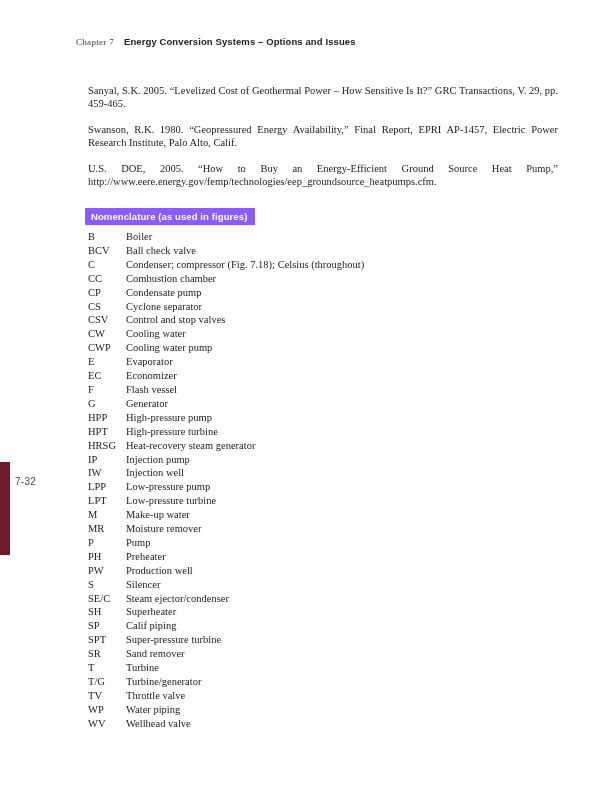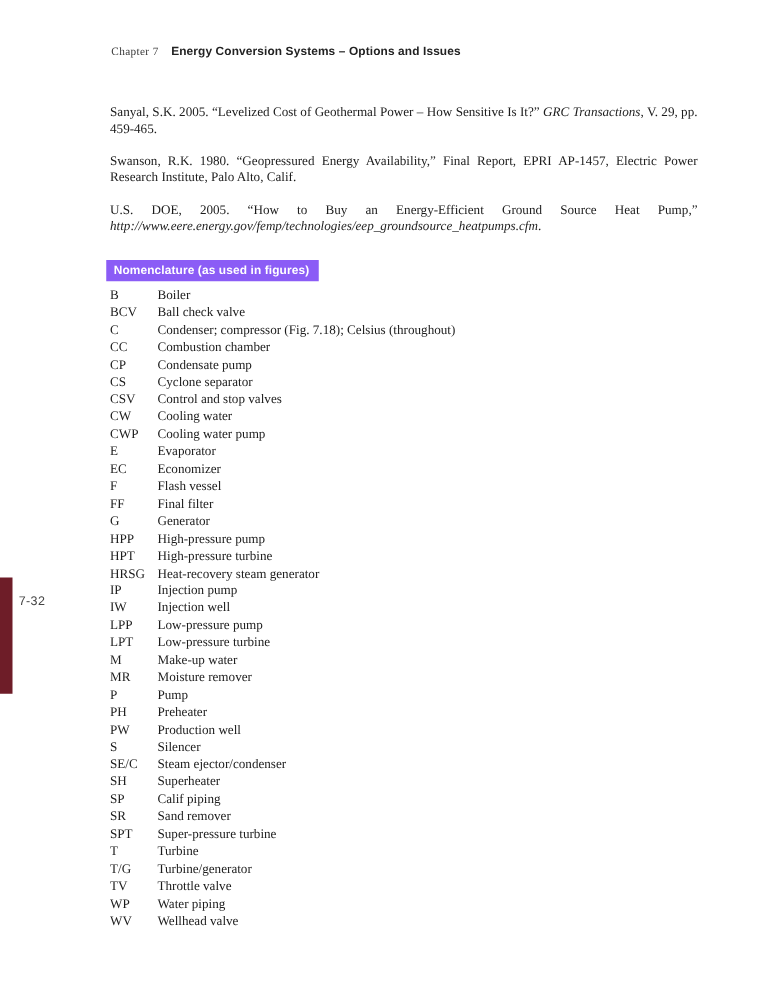--- a/index.html
+++ b/index.html
@@ -11,21 +11,21 @@
     background: #ffffff;
     font-family: "Liberation Serif", "DejaVu Serif", serif;
     color: #1c1c1c;
     overflow: hidden;
   }
 
   
   .page-header {
     position: absolute;
     top: 16px;
-    left: 89px;
+    left: 76px;
     display: flex;
     align-items: baseline;
     gap: 10px;
     white-space: nowrap;
   }
   .chapter-label {
     font-family: "Liberation Serif", serif;
     font-size: 9px;
     color: #3a3a3a;
     letter-spacing: 0.3px;
@@ -46,21 +46,21 @@
     left: 88px;
     width: 470px;
   }
   .ref-para {
     font-size: 10.5px;
     line-height: 13px;
     text-align: justify;
     margin-bottom: 13px;
     color: #1c1c1c;
   }
-  .ref-para .it { font-style: italic; }
+  .ref-para .it { }
 
   
   .nomenclature {
     position: absolute;
     top: 206px;
     left: 85px;
     width: 473px;
   }
   .nom-header {
     display: inline-block;
@@ -171,24 +171,20 @@
         </div>
         <div class="nom-row">
           <span class="nom-abbr">EC</span>
           <span class="nom-def">Economizer</span>
         </div>
         <div class="nom-row">
           <span class="nom-abbr">F</span>
           <span class="nom-def">Flash vessel</span>
         </div>
         <div class="nom-row">
-          <span class="nom-abbr">FF</span>
-          <span class="nom-def">Final filter</span>
-        </div>
-        <div class="nom-row">
           <span class="nom-abbr">G</span>
           <span class="nom-def">Generator</span>
         </div>
         <div class="nom-row">
           <span class="nom-abbr">HPP</span>
           <span class="nom-def">High-pressure pump</span>
         </div>
         <div class="nom-row">
           <span class="nom-abbr">HPT</span>
           <span class="nom-def">High-pressure turbine</span>
@@ -243,28 +239,28 @@
         </div>
         <div class="nom-row">
           <span class="nom-abbr">SH</span>
           <span class="nom-def">Superheater</span>
         </div>
         <div class="nom-row">
           <span class="nom-abbr">SP</span>
           <span class="nom-def">Calif piping</span>
         </div>
         <div class="nom-row">
+          <span class="nom-abbr">SPT</span>
+          <span class="nom-def">Super-pressure turbine</span>
+        </div>
+        <div class="nom-row">
           <span class="nom-abbr">SR</span>
           <span class="nom-def">Sand remover</span>
         </div>
         <div class="nom-row">
-          <span class="nom-abbr">SPT</span>
-          <span class="nom-def">Super-pressure turbine</span>
-        </div>
-        <div class="nom-row">
           <span class="nom-abbr">T</span>
           <span class="nom-def">Turbine</span>
         </div>
         <div class="nom-row">
           <span class="nom-abbr">T/G</span>
           <span class="nom-def">Turbine/generator</span>
         </div>
         <div class="nom-row">
           <span class="nom-abbr">TV</span>
           <span class="nom-def">Throttle valve</span>

